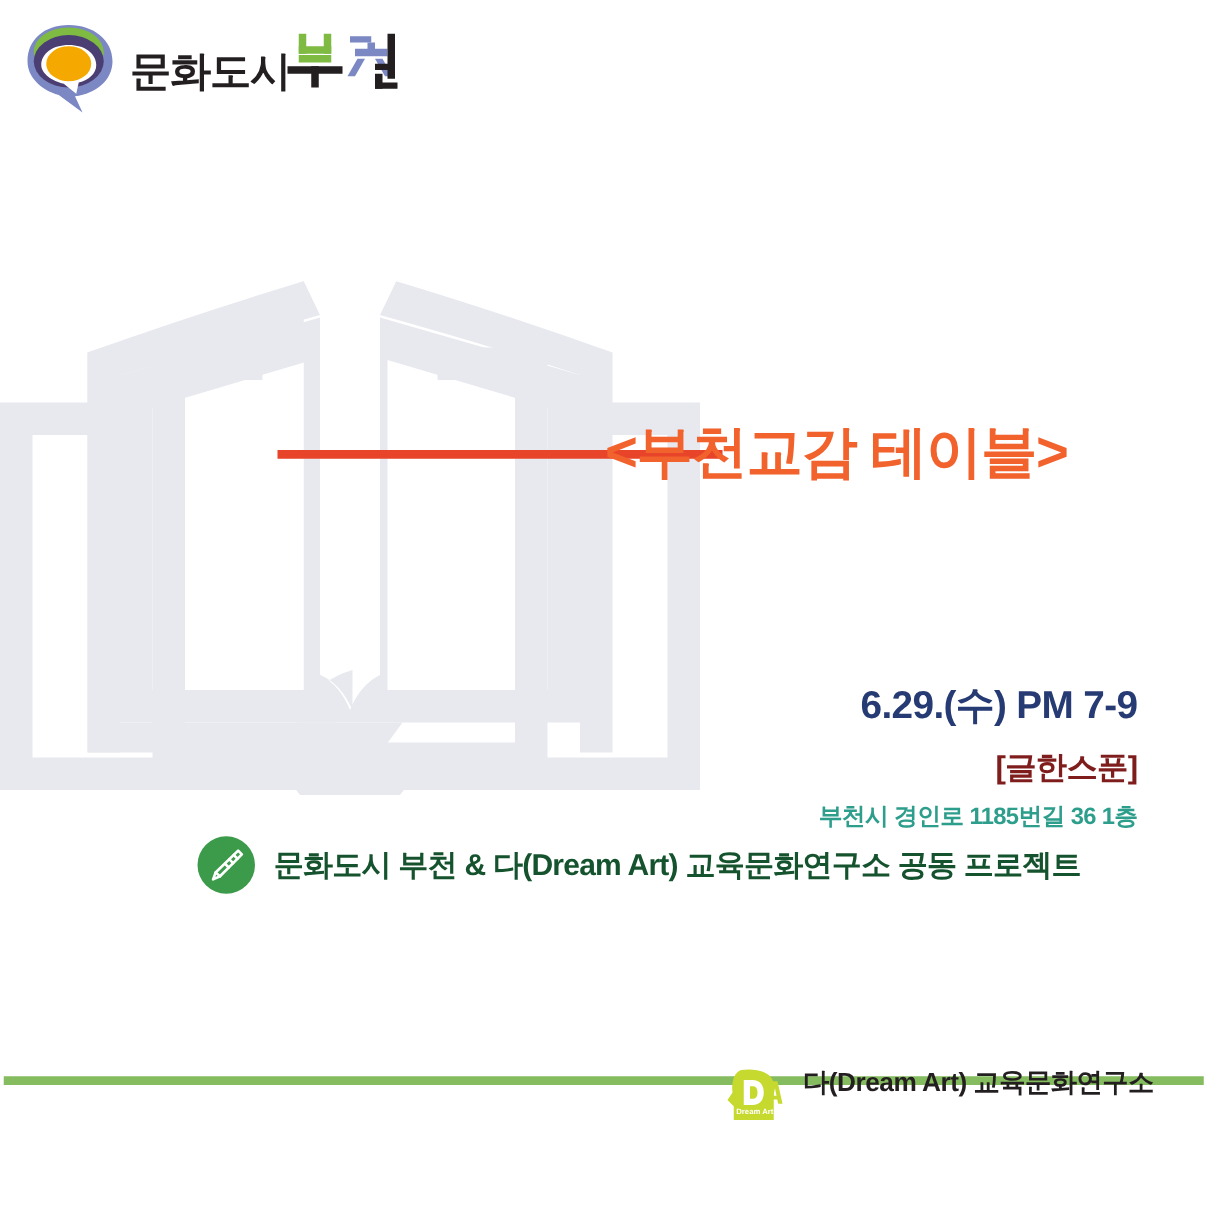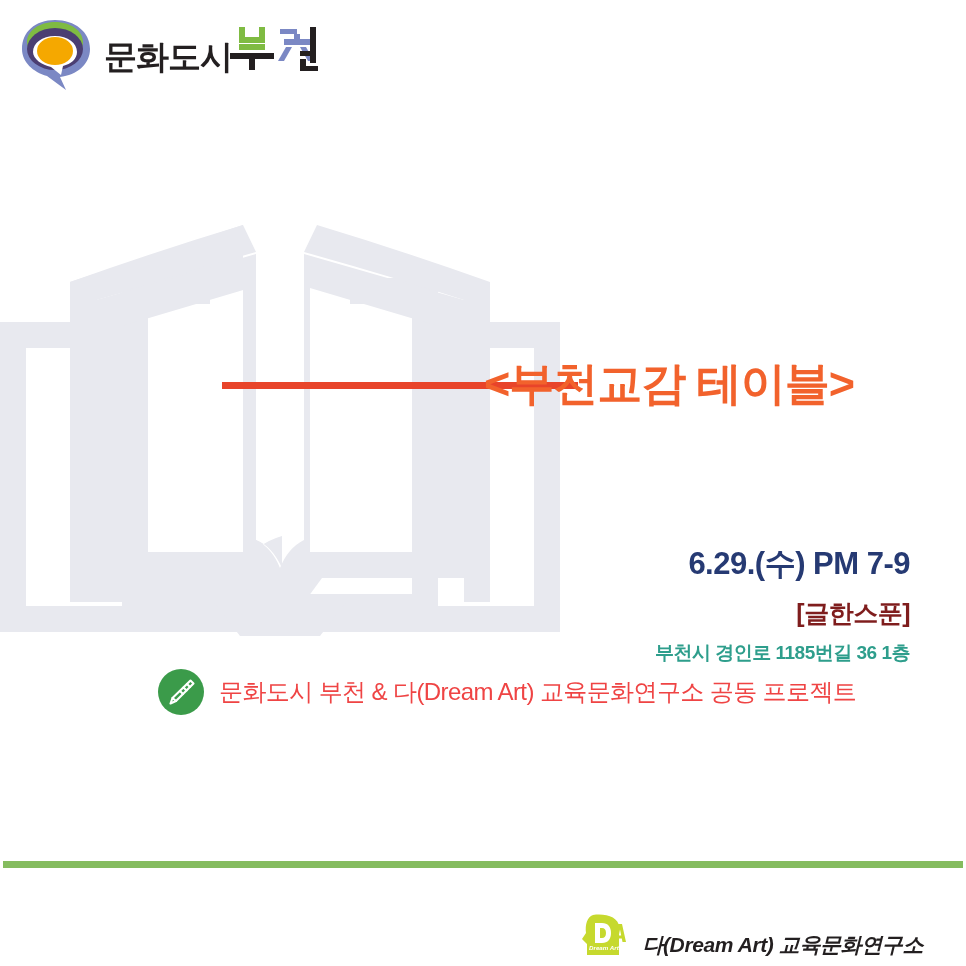--- a/index.html
+++ b/index.html
@@ -54,21 +54,21 @@
     letter-spacing: -1px;
     line-height: 1.08;
     white-space: nowrap;
   }
   .t-year  { color: #263A73; }
   .t-city  { color: #34A795; }
   .t-net   { color: #FBC85F; }
 
   #subtitle-row {
     position: relative;
-    margin-top: 24px;
+    margin-top: 2px;
     height: 58px;
   }
   #rule-red {
     position: absolute;
     left: 222px;
     top: 28px;
     width: 356px;
     height: 7px;
     background: #E8442A;
   }
@@ -118,45 +118,44 @@
     position: absolute;
     left: 157px;
     top: 668px;
     display: flex;
     align-items: center;
     gap: 14px;
   }
   #pencil-badge { width: 48px; height: 48px; display: block; flex: none; }
   #credit-text {
     font-size: 24px;
-    font-weight: 400;
-    color: #ef4444;
+    font-weight: 700;
+    color: #14532d;
     letter-spacing: -0.6px;
     white-space: nowrap;
   }
 
   
   #divider-green {
     position: absolute;
     left: 3px;
     top: 861px;
     width: 960px;
     height: 7px;
     background: #85BC5F;
   }
 
   
   #footer-row {
     position: absolute;
     right: 43px;
-    top: 911px;
+    top: 852px;
     display: flex;
-    align-items: flex-end;
+    align-items: flex-start;
     gap: 11px;
-    font-style: italic;
   }
   #da-logo { width: 52px; height: 48px; display: block; flex: none; }
   #footer-text {
     font-size: 21px;
     font-weight: 700;
     color: #231F20;
     letter-spacing: -0.4px;
     white-space: nowrap;
   }
 </style>

